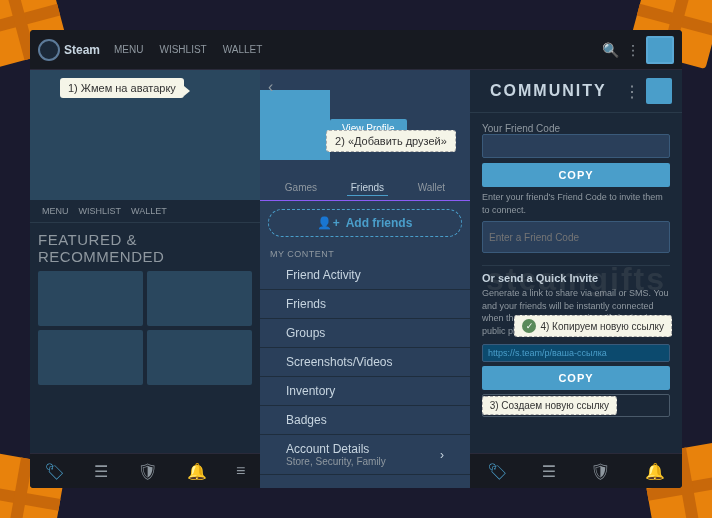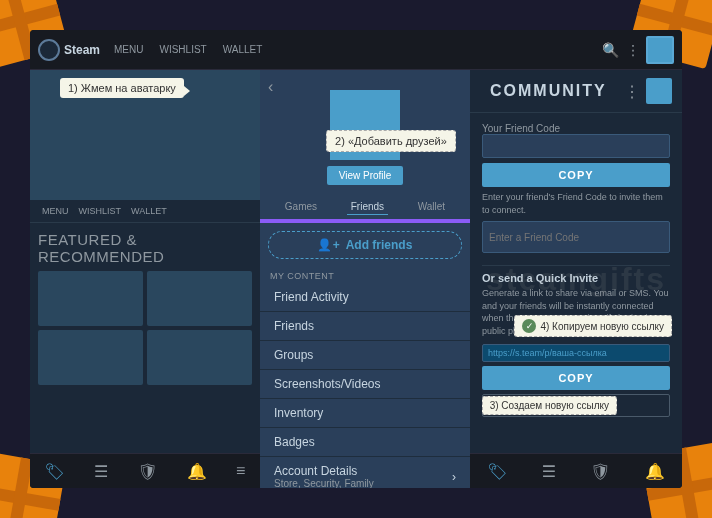--- a/index.html
+++ b/index.html
@@ -233,21 +233,21 @@
       top: 8px;
       left: 8px;
       color: #8f98a0;
       font-size: 16px;
       cursor: pointer;
       z-index: 5;
     }
 
     .profile-section {
       display: flex;
-      flex-direction: column;
+      flex-direction: row;
       align-items: center;
       padding-top: 20px;
       padding-bottom: 10px;
     }
     .profile-avatar {
       width: 70px;
       height: 70px;
       background: #4a9eca;
       margin-bottom: 6px;
     }
@@ -274,21 +274,21 @@
       z-index: 10;
       white-space: nowrap;
       font-weight: 500;
       border: 1px dashed #aaa;
     }
 
     .friend-tabs {
       display: flex;
       justify-content: space-around;
       padding: 4px 8px;
-      border-bottom: 4px solid #8b5cf6;
+      border-bottom: 1px solid #8b5cf6;
     }
     .friend-tab {
       color: #8f98a0;
       font-size: 10px;
       padding: 2px 4px;
       cursor: pointer;
     }
     .friend-tab.active {
       color: #c7d5e0;
       border-bottom: 1px solid #4a9eca;
@@ -317,21 +317,21 @@
       letter-spacing: 0.5px;
     }
 
     .menu-list {
       flex: 1;
       overflow-y: auto;
     }
     .menu-item {
       color: #c7d5e0;
       font-size: 12px;
-      padding: 7px 14px;
+      padding: 7px 26px;
       cursor: pointer;
       border-bottom: 1px solid #1e2d3d;
       font-weight: 500;
     }
     .menu-item-sub {
       color: #8f98a0;
       font-size: 10px;
     }
     .menu-item-with-arrow {
       display: flex;

